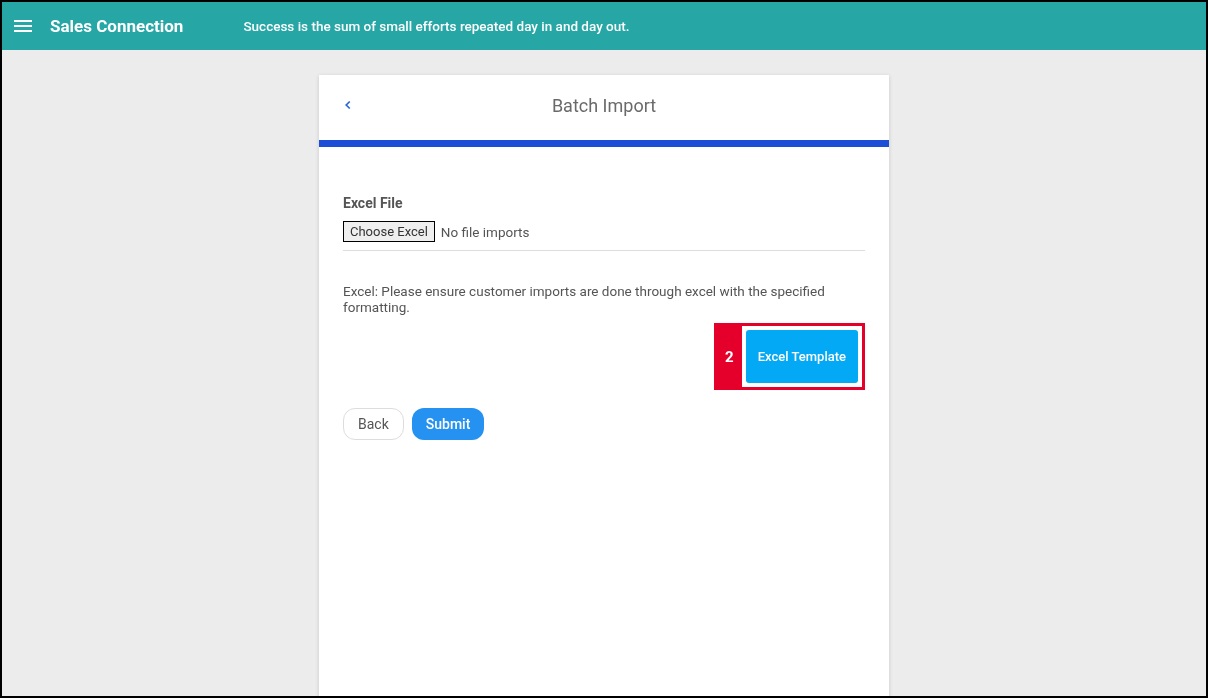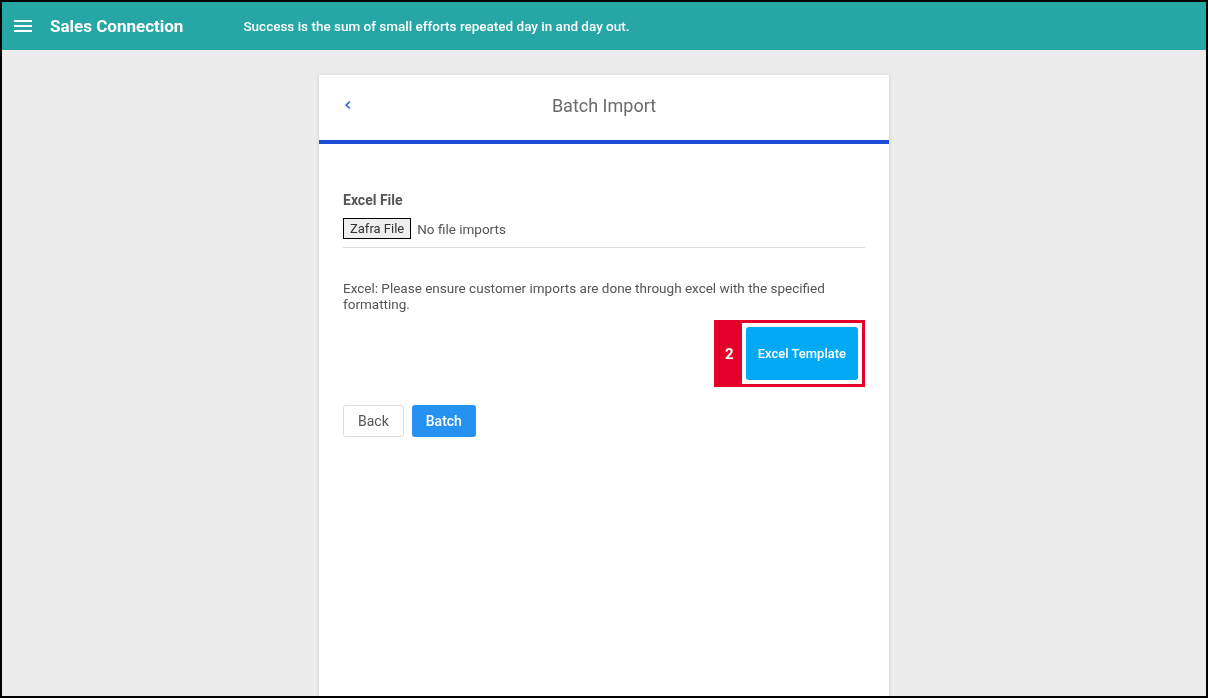--- a/index.html
+++ b/index.html
@@ -107,21 +107,21 @@
       padding-top: 25px;
     }
     .card {
       background: #fff;
       width: 570px;
       box-shadow: 0 1px 4px rgba(0,0,0,0.15);
     }
     .card-header {
       position: relative;
       padding: 20px 20px 24px 20px;
-      border-bottom: 4px solid #1d4ed8;
+      border-bottom: 7px solid #1d4ed8;
     }
     .card-title {
       text-align: center;
       color: #6a6a6a;
       font-size: 18px;
       font-weight: 400;
     }
     .back-chevron {
       position: absolute;
       left: 22px;
@@ -194,21 +194,21 @@
       font-weight: 500;
     }
     .button-row {
       margin-top: 18px;
       display: flex;
       gap: 8px;
     }
     .btn {
       font-size: 14px;
       padding: 7px 14px;
-      border-radius: 3px;
+      border-radius: 12px;
       cursor: pointer;
       border: none;
       font-family: inherit;
     }
     .btn-back {
       background: #fff;
       color: #555;
       border: 1px solid #ddd;
     }
     .btn-submit {
@@ -236,29 +236,29 @@
       <div class="back-chevron">
         <svg width="14" height="14" viewBox="0 0 24 24" fill="none" stroke="#2b68d8" stroke-width="3">
             <path d="M15 18l-6-6 6-6"></path>
           </svg>
       </div>
       <div class="card-title">Batch Import</div>
     </div>
     <div class="card-body">
       <div class="field-label">Excel File</div>
       <div class="file-row">
-        <button class="choose-file">Zafra File</button>
+        <button class="choose-file">Choose Excel</button>
         <span class="file-status">No file imports</span>
       </div>
       <div class="note">Excel: Please ensure customer imports are done through excel with the specified formatting.</div>
       <div class="template-row">
         <div class="annotation-wrap">
           <div class="annotation-num">2</div>
           <div class="excel-template">Excel Template</div>
         </div>
       </div>
       <div class="button-row">
         <button class="btn btn-back">Back</button>
-        <button class="btn btn-submit">Batch</button>
+        <button class="btn btn-submit">Submit</button>
       </div>
     </div>
   </div>
 </div>
 
 </body></html>

